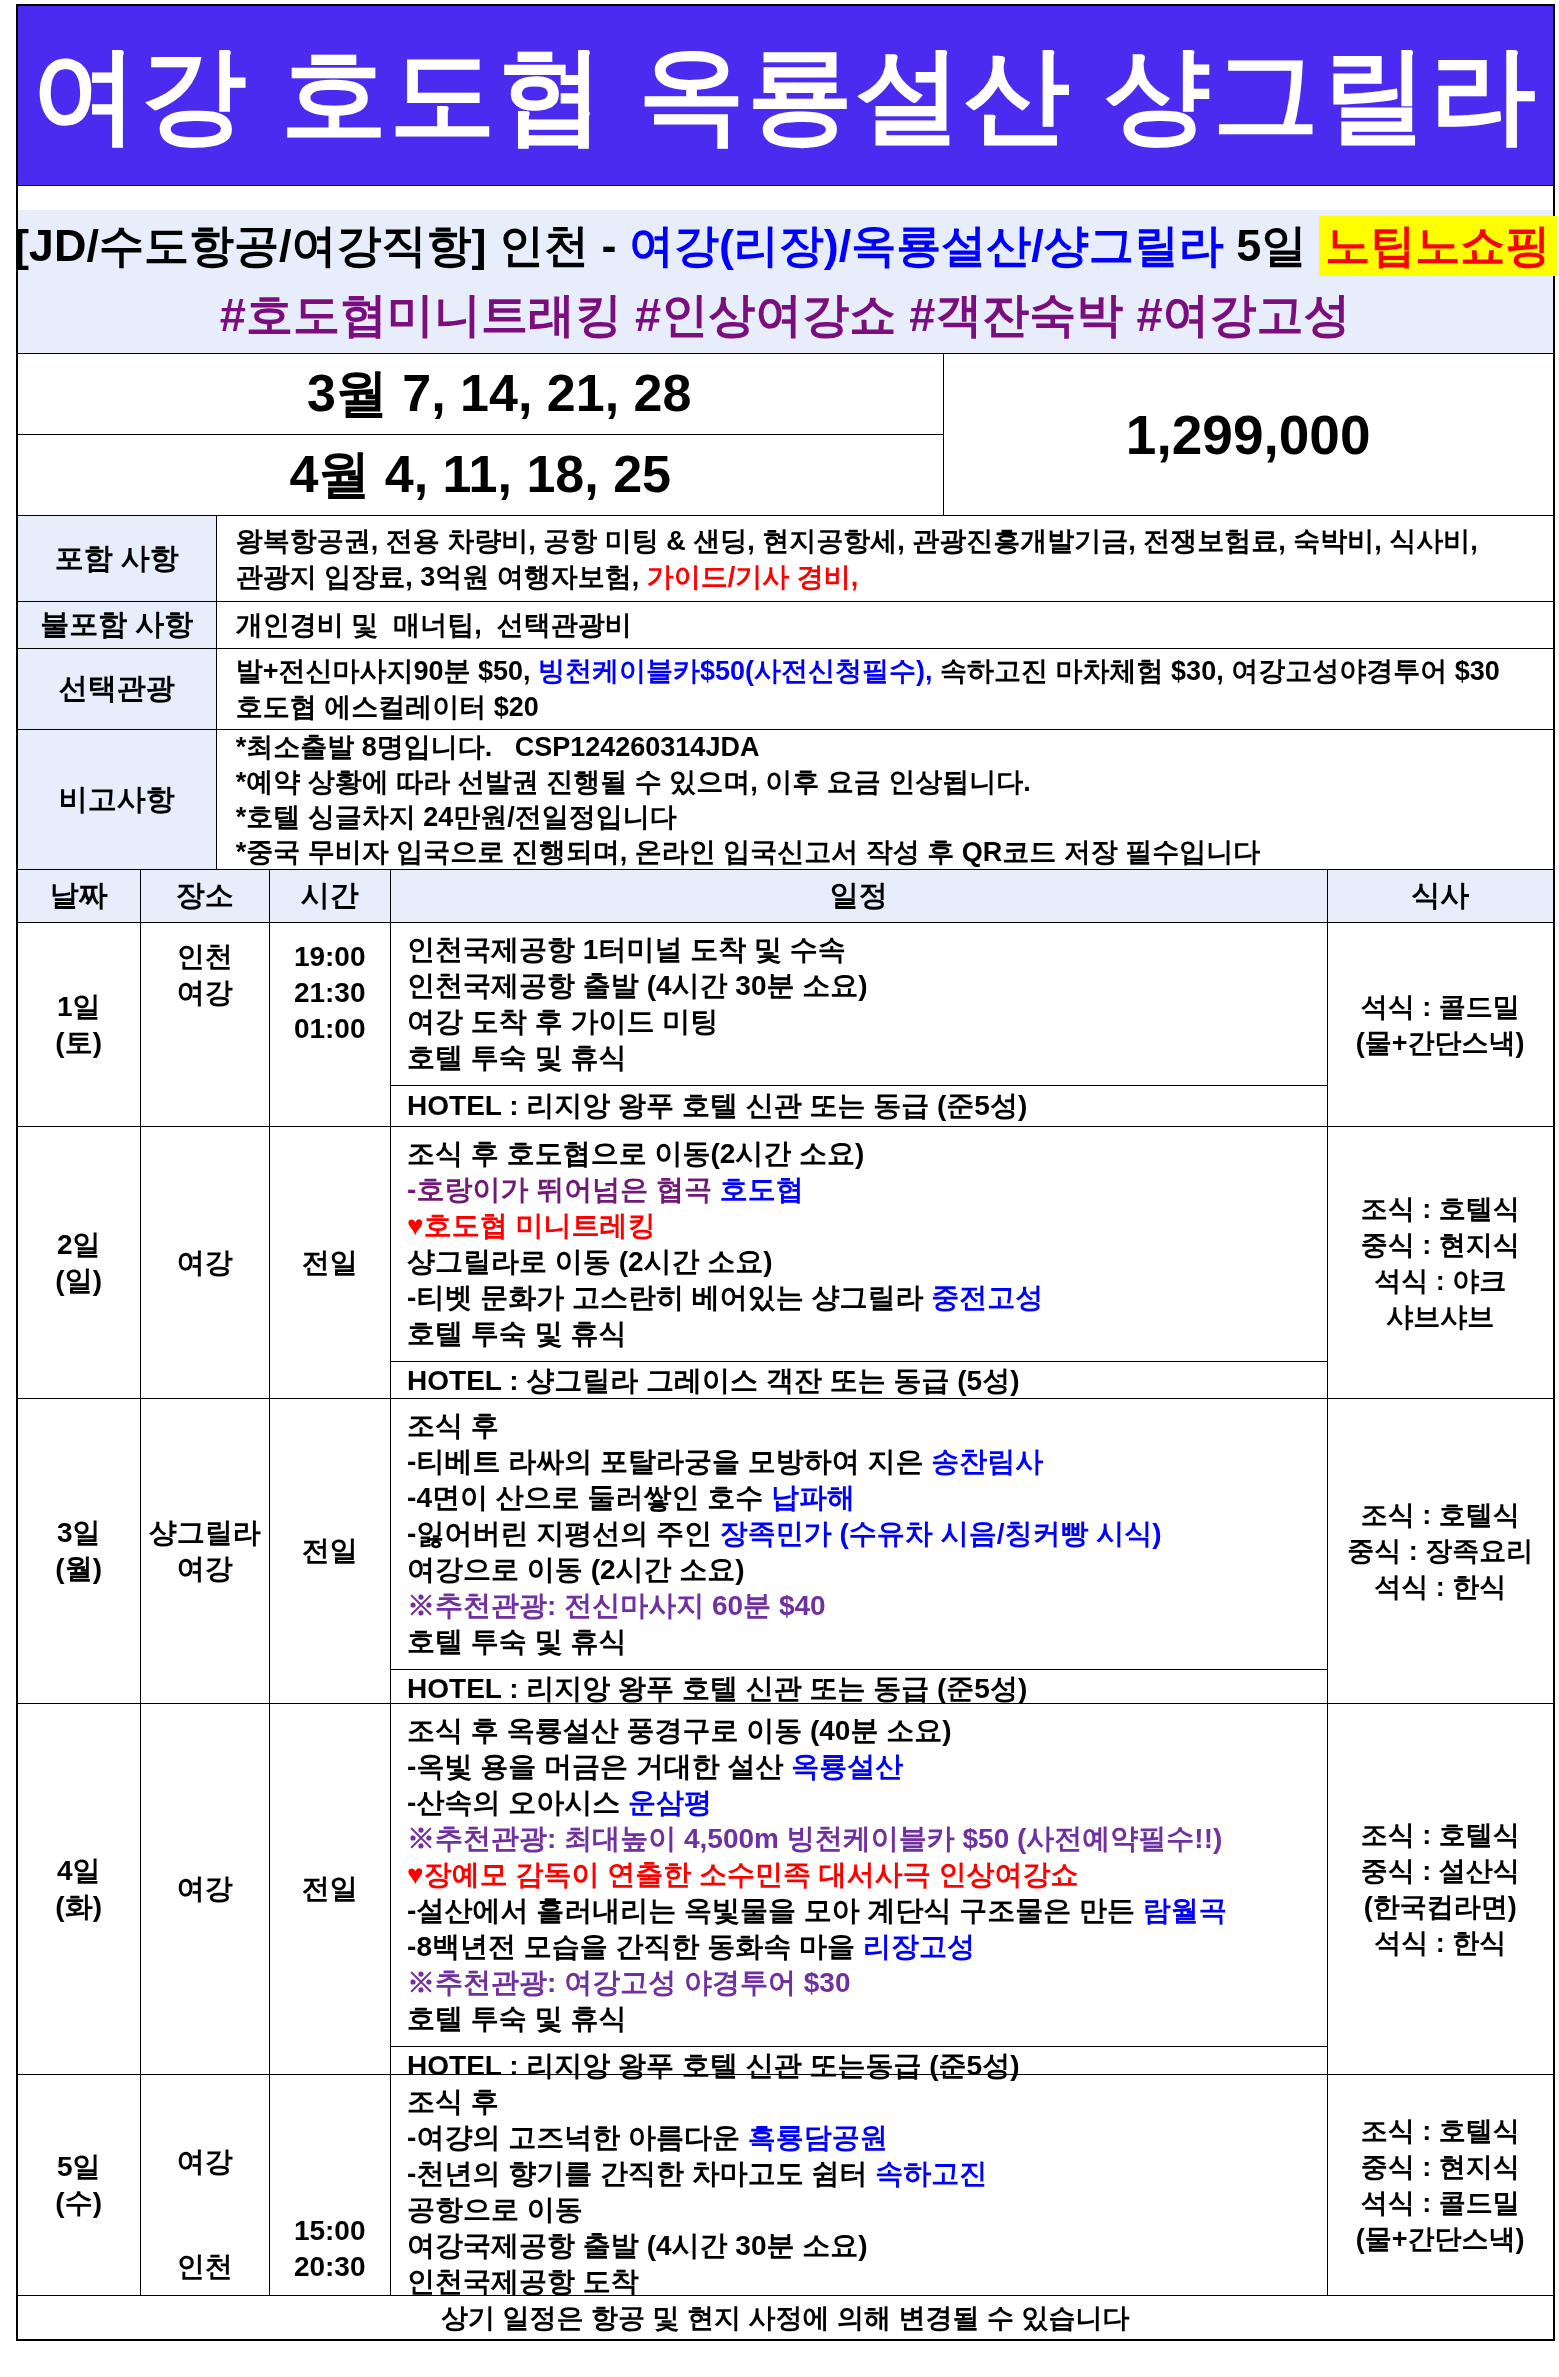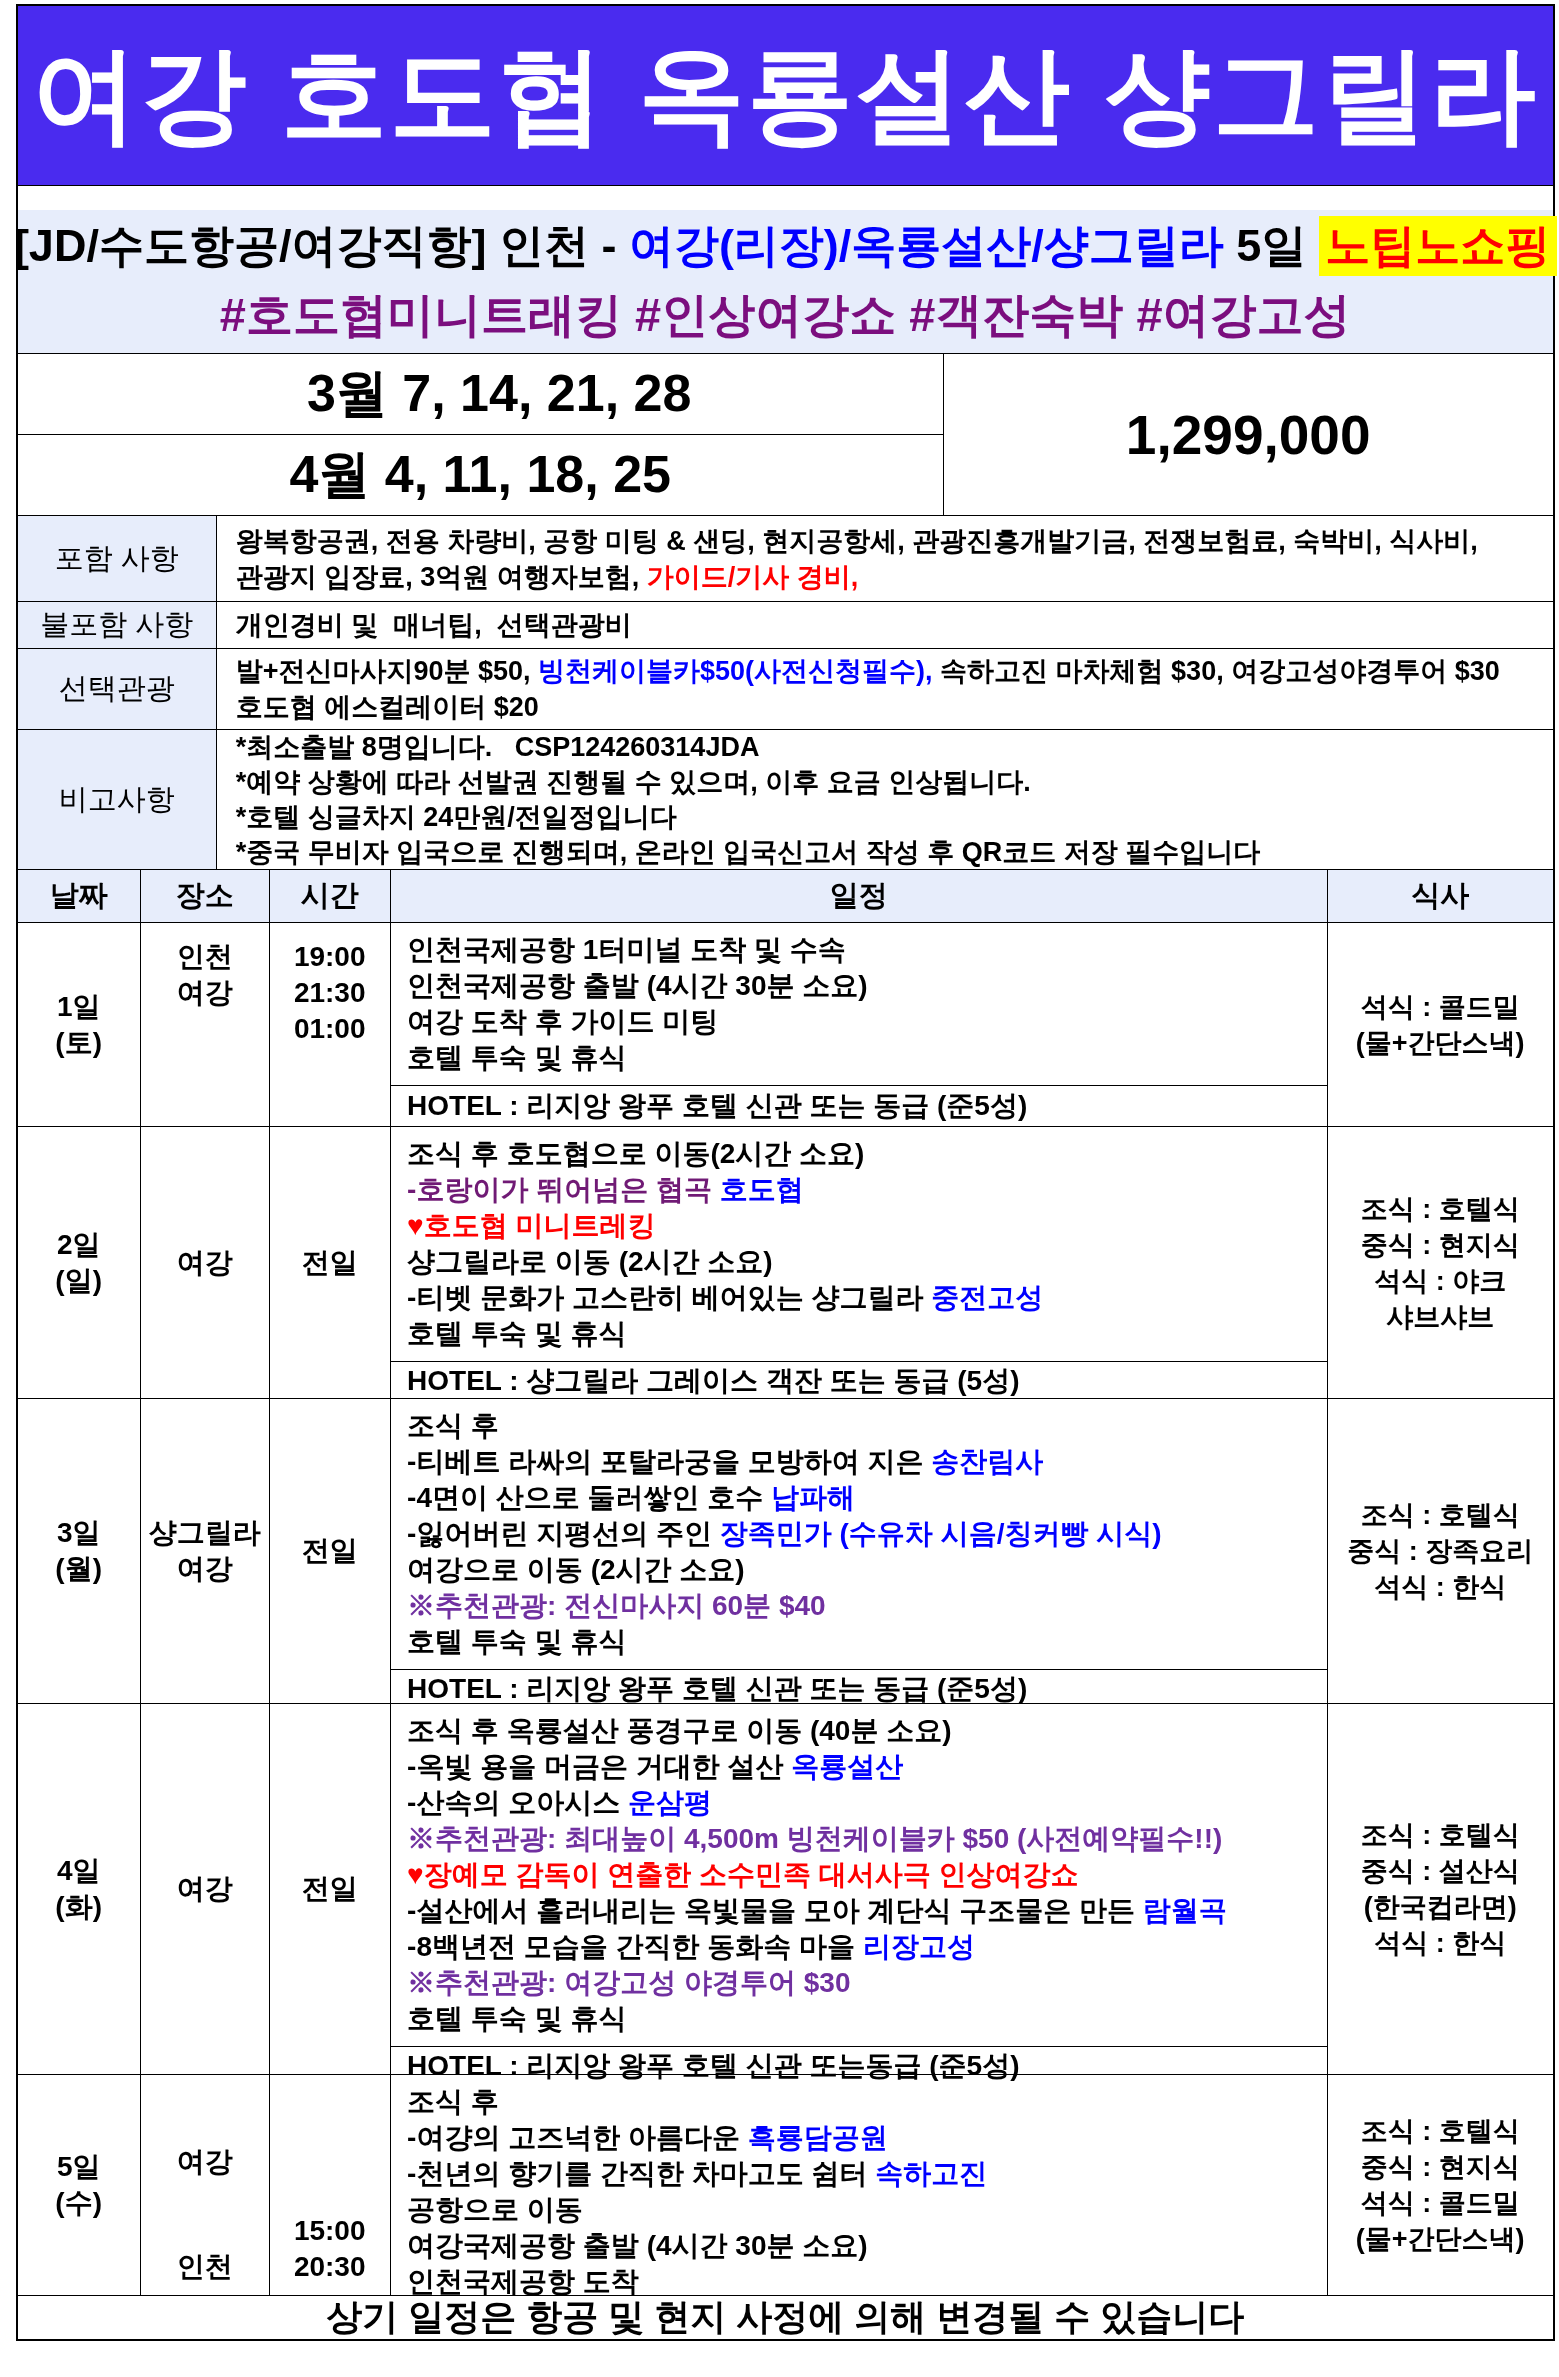--- a/index.html
+++ b/index.html
@@ -21,21 +21,21 @@
   .datebox{display:flex;height:161px;border-bottom:1.9px solid #000;background:#fff;}
   .datebox-label{width:199px;background:var(--light-blue,#E7EDFB);border-right:1.9px solid #000;display:flex;flex-direction:column;align-items:center;justify-content:space-between;padding:19px 0 14px;font-size:28px;font-weight:bold;box-sizing:border-box;}
   .datebox-label .yr{line-height:35px;text-align:center;}
   .datebox-dates{width:926px;border-right:1.9px solid #000;display:flex;flex-direction:column;box-sizing:border-box;}
   .date-row{flex:1;display:flex;align-items:center;justify-content:center;font-size:52px;font-weight:bold;}
   .date-row.first{border-bottom:1.9px solid #000;padding-left:38px;}
   .datebox-price{flex:1;display:flex;align-items:center;justify-content:center;font-size:55px;font-weight:bold;}
 
   
   .inforow{display:flex;border-bottom:1.9px solid #000;background:#fff;box-sizing:border-box;}
-  .inforow-label{width:199px;background:var(--light-blue,#E7EDFB);border-right:1.9px solid #000;display:flex;align-items:center;justify-content:center;font-size:29px;font-weight:normal;box-sizing:border-box;text-align:center;}
+  .inforow-label{width:199px;background:var(--light-blue,#E7EDFB);border-right:1.9px solid #000;display:flex;align-items:center;justify-content:center;font-size:29px;font-weight:bold;box-sizing:border-box;text-align:center;}
   .inforow-content{flex:1;display:flex;flex-direction:column;justify-content:center;padding:7.5px 12.6px 7.5px 19px;font-size:27px;font-weight:600;line-height:36px;white-space:pre-wrap;}
   .h-incl{height:86px;} .h-excl{height:47px;} .h-opt{height:81px;} .h-rem{height:140px;}
   .h-rem .inforow-content{line-height:35px;}
   .t-blue{color:var(--blue,#0000FF);} .t-red{color:var(--red,#FF0000);}
 
   
   .itin-header{display:flex;height:53px;background:var(--light-blue,#E7EDFB);border-bottom:1.9px solid #000;font-size:29px;font-weight:bold;box-sizing:border-box;}
   .itin-header>div{display:flex;align-items:center;justify-content:center;border-right:1.9px solid #000;box-sizing:border-box;}
   .cw-date{width:123px;} .cw-place{width:129px;} .cw-time{width:121px;} .cw-sched{width:937px;} .cw-meal{flex:1;border-right:none !important;}
 
@@ -43,21 +43,21 @@
   .d0{height:204px;} .d1{height:272px;} .d2{height:305px;} .d3{height:371px;} .d4{height:221px;}
   .day-cell{border-right:1.9px solid #000;box-sizing:border-box;display:flex;flex-direction:column;font-size:28px;font-weight:bold;text-align:center;}
   .day-cell .zt{padding-top:16.4px;line-height:36px;}
   .day-cell .zc{flex:1;display:flex;flex-direction:column;justify-content:center;line-height:36px;}
   .day-cell .zb{padding-bottom:10px;line-height:36px;}
   .c-sched{width:937px;border-right:1.9px solid #000;box-sizing:border-box;display:flex;flex-direction:column;text-align:left;}
   .sched-main{flex:1;display:flex;flex-direction:column;justify-content:center;padding:8.8px 6.3px 8.8px 16.4px;font-size:28px;font-weight:600;line-height:36px;}
   .sched-hotel{height:50px;border-top:1.9px solid #000;display:flex;align-items:center;padding-left:16.4px;font-size:28px;font-weight:600;box-sizing:border-box;}
   .c-meal{flex:1;display:flex;flex-direction:column;align-items:center;justify-content:center;font-size:27px;font-weight:600;line-height:36px;text-align:center;}
 
-  .itin-footer{height:43px;display:flex;align-items:center;justify-content:center;font-size:36px;font-weight:bold;background:#fff;}
+  .itin-footer{height:43px;display:flex;align-items:center;justify-content:center;font-size:27px;font-weight:bold;background:#fff;}
 </style>
 </head>
 <body>
 
 <div class="doc">
 
   <div class="banner">
     <div class="banner-title">여강 호도협 옥룡설산 샹그릴라</div>
   </div>
 

